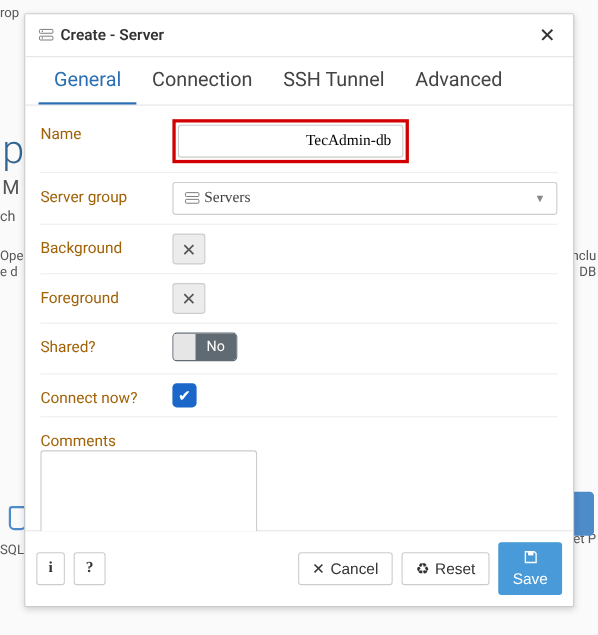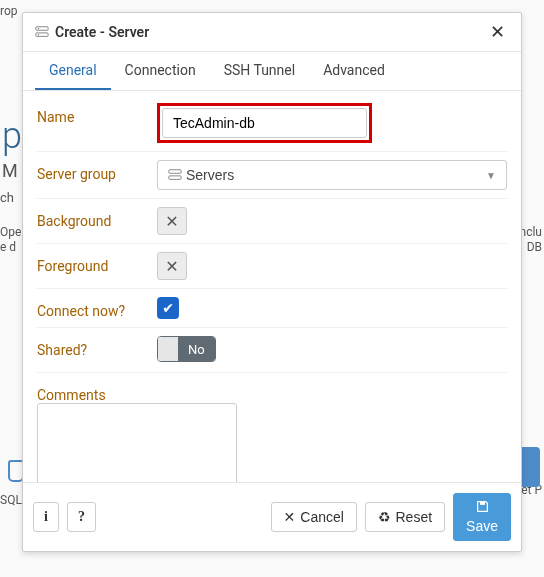--- a/index.html
+++ b/index.html
@@ -45,21 +45,21 @@
     color: #333;
   }
   .dlg-header .icon { margin-right: 6px; color:#777; }
   .dlg-header .spacer { flex:1; }
   .close-btn { cursor:pointer; font-size:18px; color:#333; background:none; border:none; padding:0 4px;}
   .tabs {
     display:flex;
     gap: 0;
     padding: 0 12px;
     border-bottom: 1px solid #e5e5e5;
-    font-size:14px;
+    font-size:18px;
   }
   .tab {
     padding: 10px 14px;
     color: #444;
     cursor:pointer;
     border-bottom: 2px solid transparent;
   }
   .tab.active {
     color: #2b6fb5;
     border-bottom: 2px solid #2b6fb5;
@@ -82,22 +82,23 @@
     color:#a16207;
     font-size:14px;
   }
   .ctrl { flex:1; }
   input[type=text], .select, textarea {
     width:100%;
     border:1px solid #ccc;
     border-radius:3px;
     padding:6px 10px;
     font-size:14px;
-    font-family:Liberation Sans, sans-serif;
+    font-family:Liberation Serif, serif;
     background:#fff;
+    text-align:right;
   }
   .select {
     display:flex; align-items:center; gap:4px; color:#444;
     position:relative;
   }
   .select .caret { margin-left:auto; color:#888; font-size:10px;}
   .name-highlight {
     border: 3px solid #d20000;
     padding: 2px;
     display:inline-block;
@@ -231,33 +232,33 @@
     </div>
 
     <div class="row">
       <div class="lbl">Foreground</div>
       <div class="ctrl">
         <div class="colorbox">✕</div>
       </div>
     </div>
 
     <div class="row">
-      <div class="lbl">Connect now?</div>
-      <div class="ctrl">
-        <div class="check">✔</div>
-      </div>
-    </div>
-
-    <div class="row">
       <div class="lbl">Shared?</div>
       <div class="ctrl">
         <div class="toggle">
           <div class="handle"></div>
           <div class="state">No</div>
         </div>
+      </div>
+    </div>
+
+    <div class="row">
+      <div class="lbl">Connect now?</div>
+      <div class="ctrl">
+        <div class="check">✔</div>
       </div>
     </div>
 
     <div class="row" style="border-bottom:none;flex-direction:column;">
       <div class="lbl">Comments</div>
       <div class="ctrl">
         <textarea style=""></textarea>
       </div>
     </div>
 

